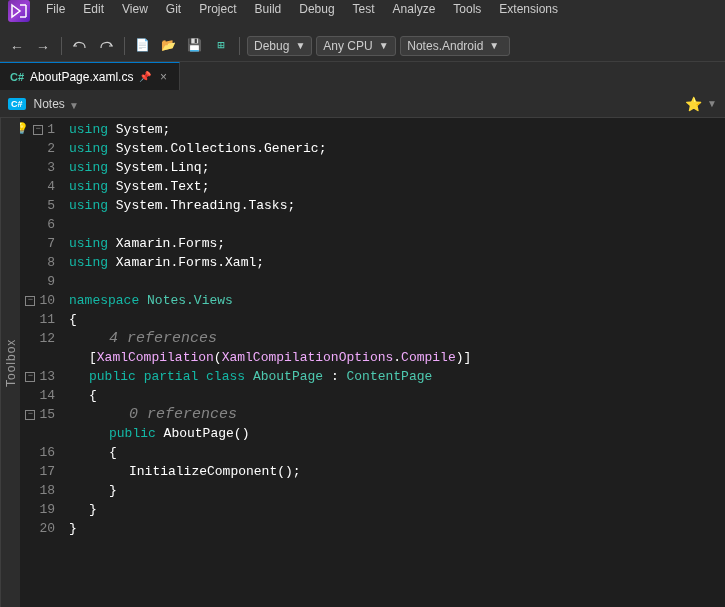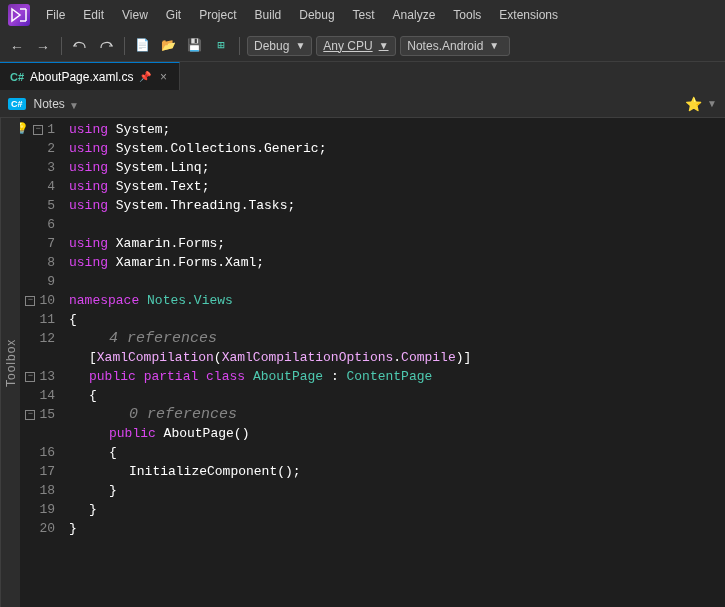--- a/index.html
+++ b/index.html
@@ -2,21 +2,20 @@
 <html><head>
   <meta charset="utf-8">
   <style>
     * { margin: 0; padding: 0; box-sizing: border-box; }
     body { font-family: 'Consolas', 'Courier New', monospace; font-size: 13px; background: #1e1e1e; color: #d4d4d4; width: 725px; height: 607px; overflow: hidden; }
 
     
     .menubar {
       background: #2d2d2d;
       display: flex;
-      align-items: center;
       height: 30px;
       padding: 0 8px;
       gap: 2px;
     }
     .vs-logo {
       width: 22px; height: 22px;
       background: linear-gradient(135deg, #7b2fab 0%, #9b3fd4 50%, #5b1fbb 100%);
       border-radius: 3px;
       margin-right: 6px;
       display: flex; align-items: center; justify-content: center;
@@ -145,21 +144,21 @@
       padding-top: 2px;
       line-height: 19px;
       font-size: 13px;
       overflow-x: auto;
       white-space: pre;
       padding-left: 4px;
     }
     .code-line { height: 19px; display: flex; align-items: center; position: relative; }
 
     
-    .kw { color: #d946ef; }      
+    .kw { color: #14b8a6; }      
     .type { color: #4ec9b0; }      
     .ns { color: #4ec9b0; }       
     .attr { color: #f0abfc; }     
     .plain { color: #ffffff; }    
     .ref-hint { color: #858585; font-size: 15px; font-style: italic; padding-left: 20px; }
 
     
     .breadcrumb-bar {
       background: #2d2d2d;
       height: 28px;
@@ -239,21 +238,21 @@
 
   <div class="toolbar-btn" style="font-size:12px;">📄</div>
   <div class="toolbar-btn" style="font-size:12px;">📂</div>
   <div class="toolbar-btn" style="font-size:12px;">💾</div>
   <div class="toolbar-btn" style="font-size:12px; color:#4ec9b0;">⊞</div>
   <div class="toolbar-separator"></div>
   <div class="toolbar-dropdown">
     <span>Debug</span>
     <span class="arrow">▼</span>
   </div>
-  <div class="toolbar-dropdown" style="min-width:80px;text-decoration:underline;">
+  <div class="toolbar-dropdown" style="min-width:80px;">
     <span>Any CPU</span>
     <span class="arrow">▼</span>
   </div>
   <div class="toolbar-dropdown" style="min-width:110px;">
     <span>Notes.Android</span>
     <span class="arrow">▼</span>
   </div>
 </div>
 
 <div class="tabbar">

